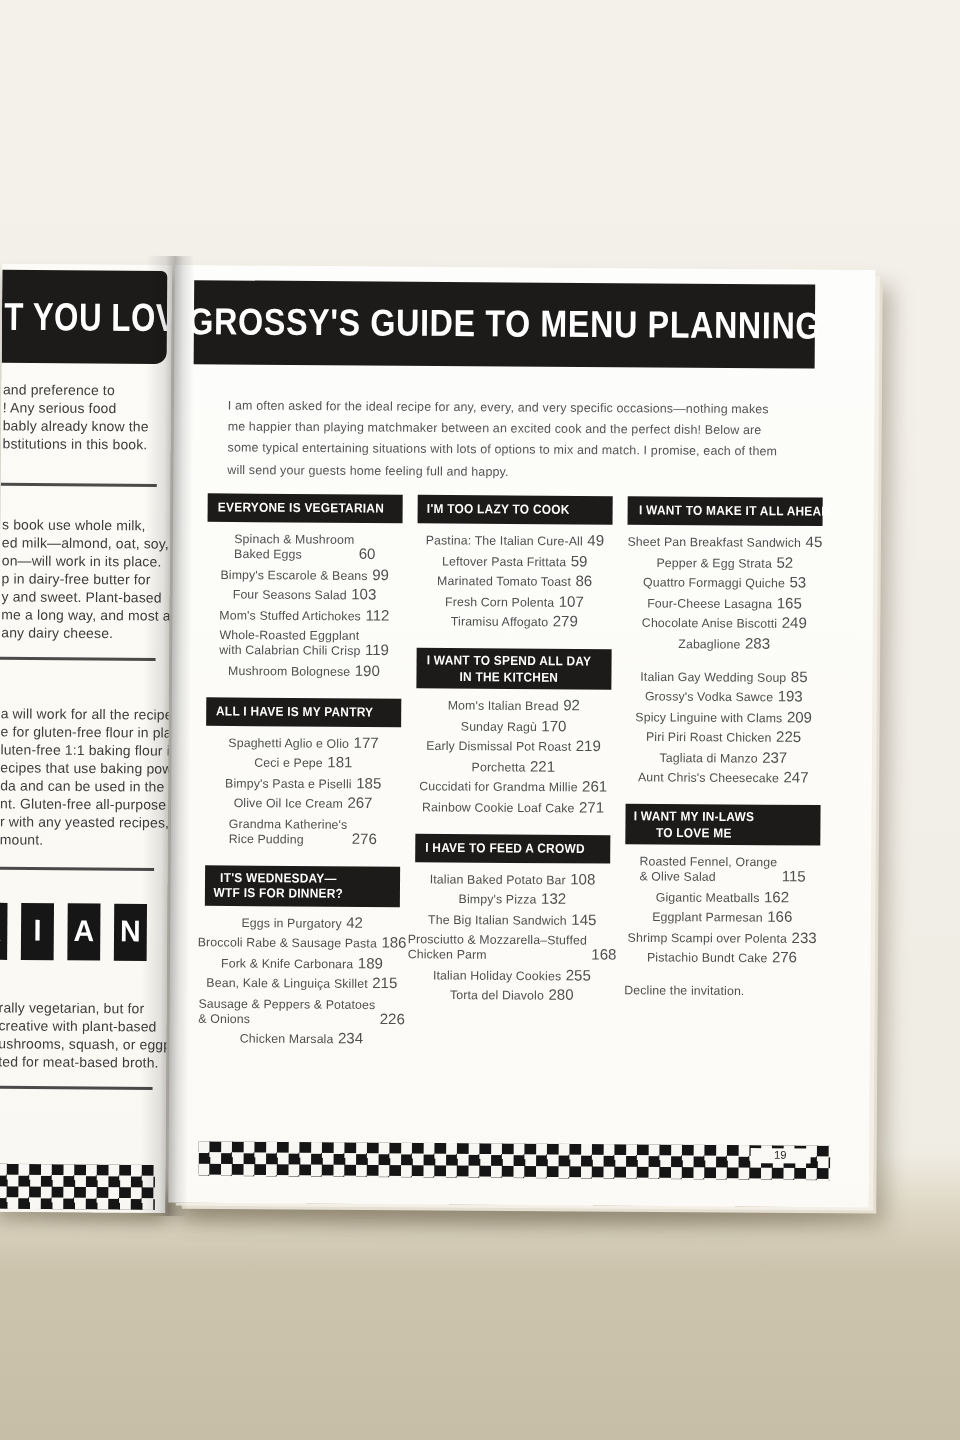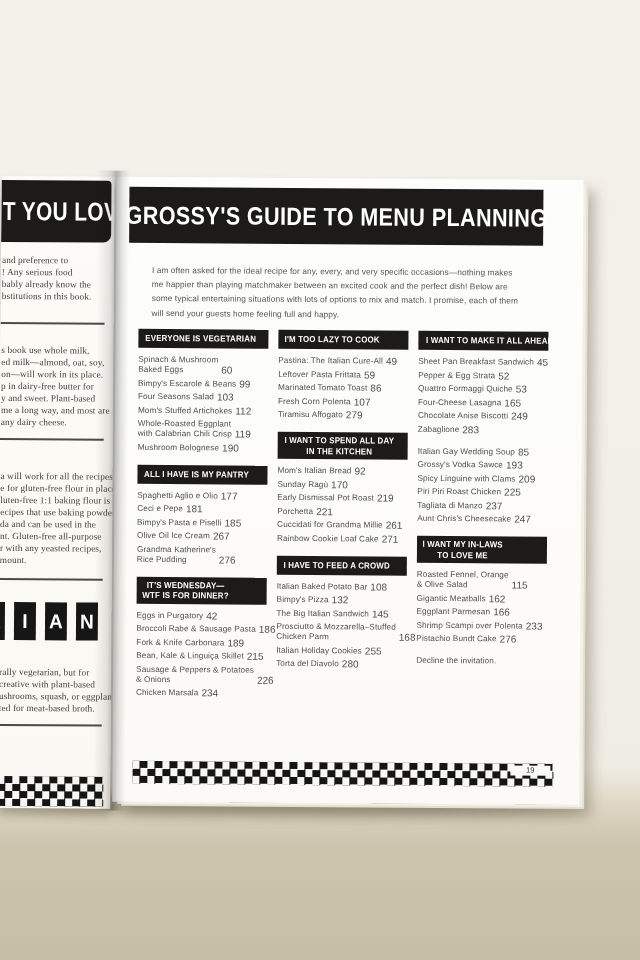--- a/index.html
+++ b/index.html
@@ -12,50 +12,50 @@
   .book-shadow{position:absolute;left:6px;top:798px;width:575px;height:16px;background:rgba(70,60,40,.38);filter:blur(7px);border-radius:50%;}
   
   .left-page{
     position:absolute;left:0;top:178px;width:113px;height:632px;
     background:linear-gradient(180deg,#fcfbf7,#faf8f3);
     box-shadow:0 7px 10px rgba(80,70,50,.32);
     overflow:hidden;
   }
   .lp-banner{position:absolute;left:0;top:4px;width:110px;height:62px;background:#1c1b19;border-radius:0 4px 8px 0;display:flex;align-items:center;}
   .lp-banner-text{color:#fff;font-weight:bold;font-size:26px;letter-spacing:.5px;display:inline-block;transform:scaleX(.8);transform-origin:left center;padding-left:2px;white-space:pre;}
-  .lp-block{position:absolute;left:1px;width:112px;font-family:Liberation Serif, serif;}
+  .lp-block{position:absolute;left:1px;width:112px;}
   .lp-line{font-size:9.3px;line-height:12px;color:#3d3d3d;letter-spacing:.1px;white-space:pre;}
   .lp-divider{position:absolute;left:0;width:104px;height:1.5px;background:#2c2c2c;opacity:.85;}
   .lp-tiles{position:absolute;left:-16px;top:426px;display:flex;gap:8px;}
   .tile{width:23px;height:38px;background:#161616;color:#fff;font-weight:bold;font-size:20px;display:flex;align-items:center;justify-content:center;transform:scaleX(.95);}
   
   .gutter{position:absolute;left:96px;top:172px;width:32px;height:640px;z-index:6;pointer-events:none;
     background:linear-gradient(90deg,rgba(0,0,0,0) 0%,rgba(0,0,0,.10) 40%,rgba(0,0,0,.26) 60%,rgba(0,0,0,.10) 78%,rgba(0,0,0,0) 100%);}
   
   .right-page{
     position:absolute;left:115px;top:178px;width:467px;height:625px;
     background:linear-gradient(180deg,#fdfdfb,#fbfaf6);
     box-shadow:4px 3px 0 -1px #f3efe6,7px 6px 0 -2px #e5dfd1,11px 11px 14px rgba(90,78,55,.38);
   }
   .title-banner{position:absolute;left:13px;top:10px;width:414px;height:56px;background:#1c1b19;display:flex;align-items:center;justify-content:center;}
   .title-text{color:#fff;font-weight:bold;font-size:25px;letter-spacing:.5px;display:inline-block;transform:scaleX(.86);white-space:pre;}
   .intro{position:absolute;left:36px;top:86px;width:370px;font-size:8.3px;line-height:14.2px;color:#555;letter-spacing:.1px;margin:0;}
   .toc-columns{position:absolute;left:23px;top:152px;width:410px;display:grid;grid-template-columns:130px 130px 130px;column-gap:10px;align-items:start;}
   .toc-section{margin-bottom:12px;}
   .sec-header{background:#1c1b19;color:#fff;min-height:13px;display:flex;align-items:center;padding:3px 2px;margin-bottom:7px;}
   .sec-header-text{font-weight:bold;font-size:8.6px;letter-spacing:.2px;white-space:pre;text-align:center;line-height:10.5px;display:inline-block;transform:scaleX(.92);}
-  .row{display:flex;justify-content:flex-start;align-items:flex-end;margin-bottom:3.5px;}
+  .row{display:flex;justify-content:center;align-items:flex-end;margin-bottom:3.5px;}
   .recipe-name{font-size:8.2px;line-height:10px;color:#4f4f4f;letter-spacing:.1px;white-space:pre;}
   .recipe-page{font-size:10px;line-height:10px;color:#4f4f4f;text-align:right;flex:0 0 auto;padding-left:3px;}
   .sec-note{font-size:8.2px;line-height:10px;color:#4f4f4f;letter-spacing:.1px;margin-top:2px;}
   
   .checker{background-image:repeating-conic-gradient(#151515 0% 25%,#f8f7f3 25% 50%);background-size:15px 15px;}
   .rp-checker{position:absolute;left:20px;top:584px;width:421px;height:23px;}
   .lp-checker{position:absolute;left:0;top:600px;width:106px;height:30px;}
-  .page-number{position:absolute;right:3px;top:2px;background:#faf9f5;color:#2b2b2b;font-size:7.5px;line-height:8px;padding:1px 16px;}
+  .page-number{position:absolute;right:13px;top:2px;background:#faf9f5;color:#2b2b2b;font-size:7.5px;line-height:8px;padding:1px 16px;}
 </style>
 </head>
 <body>
 
 <div class="book">
   <div class="book-shadow"></div>
 
   <div class="left-page">
     <div class="lp-banner">
       <span class="lp-banner-text">T YOU LOVE</span>

